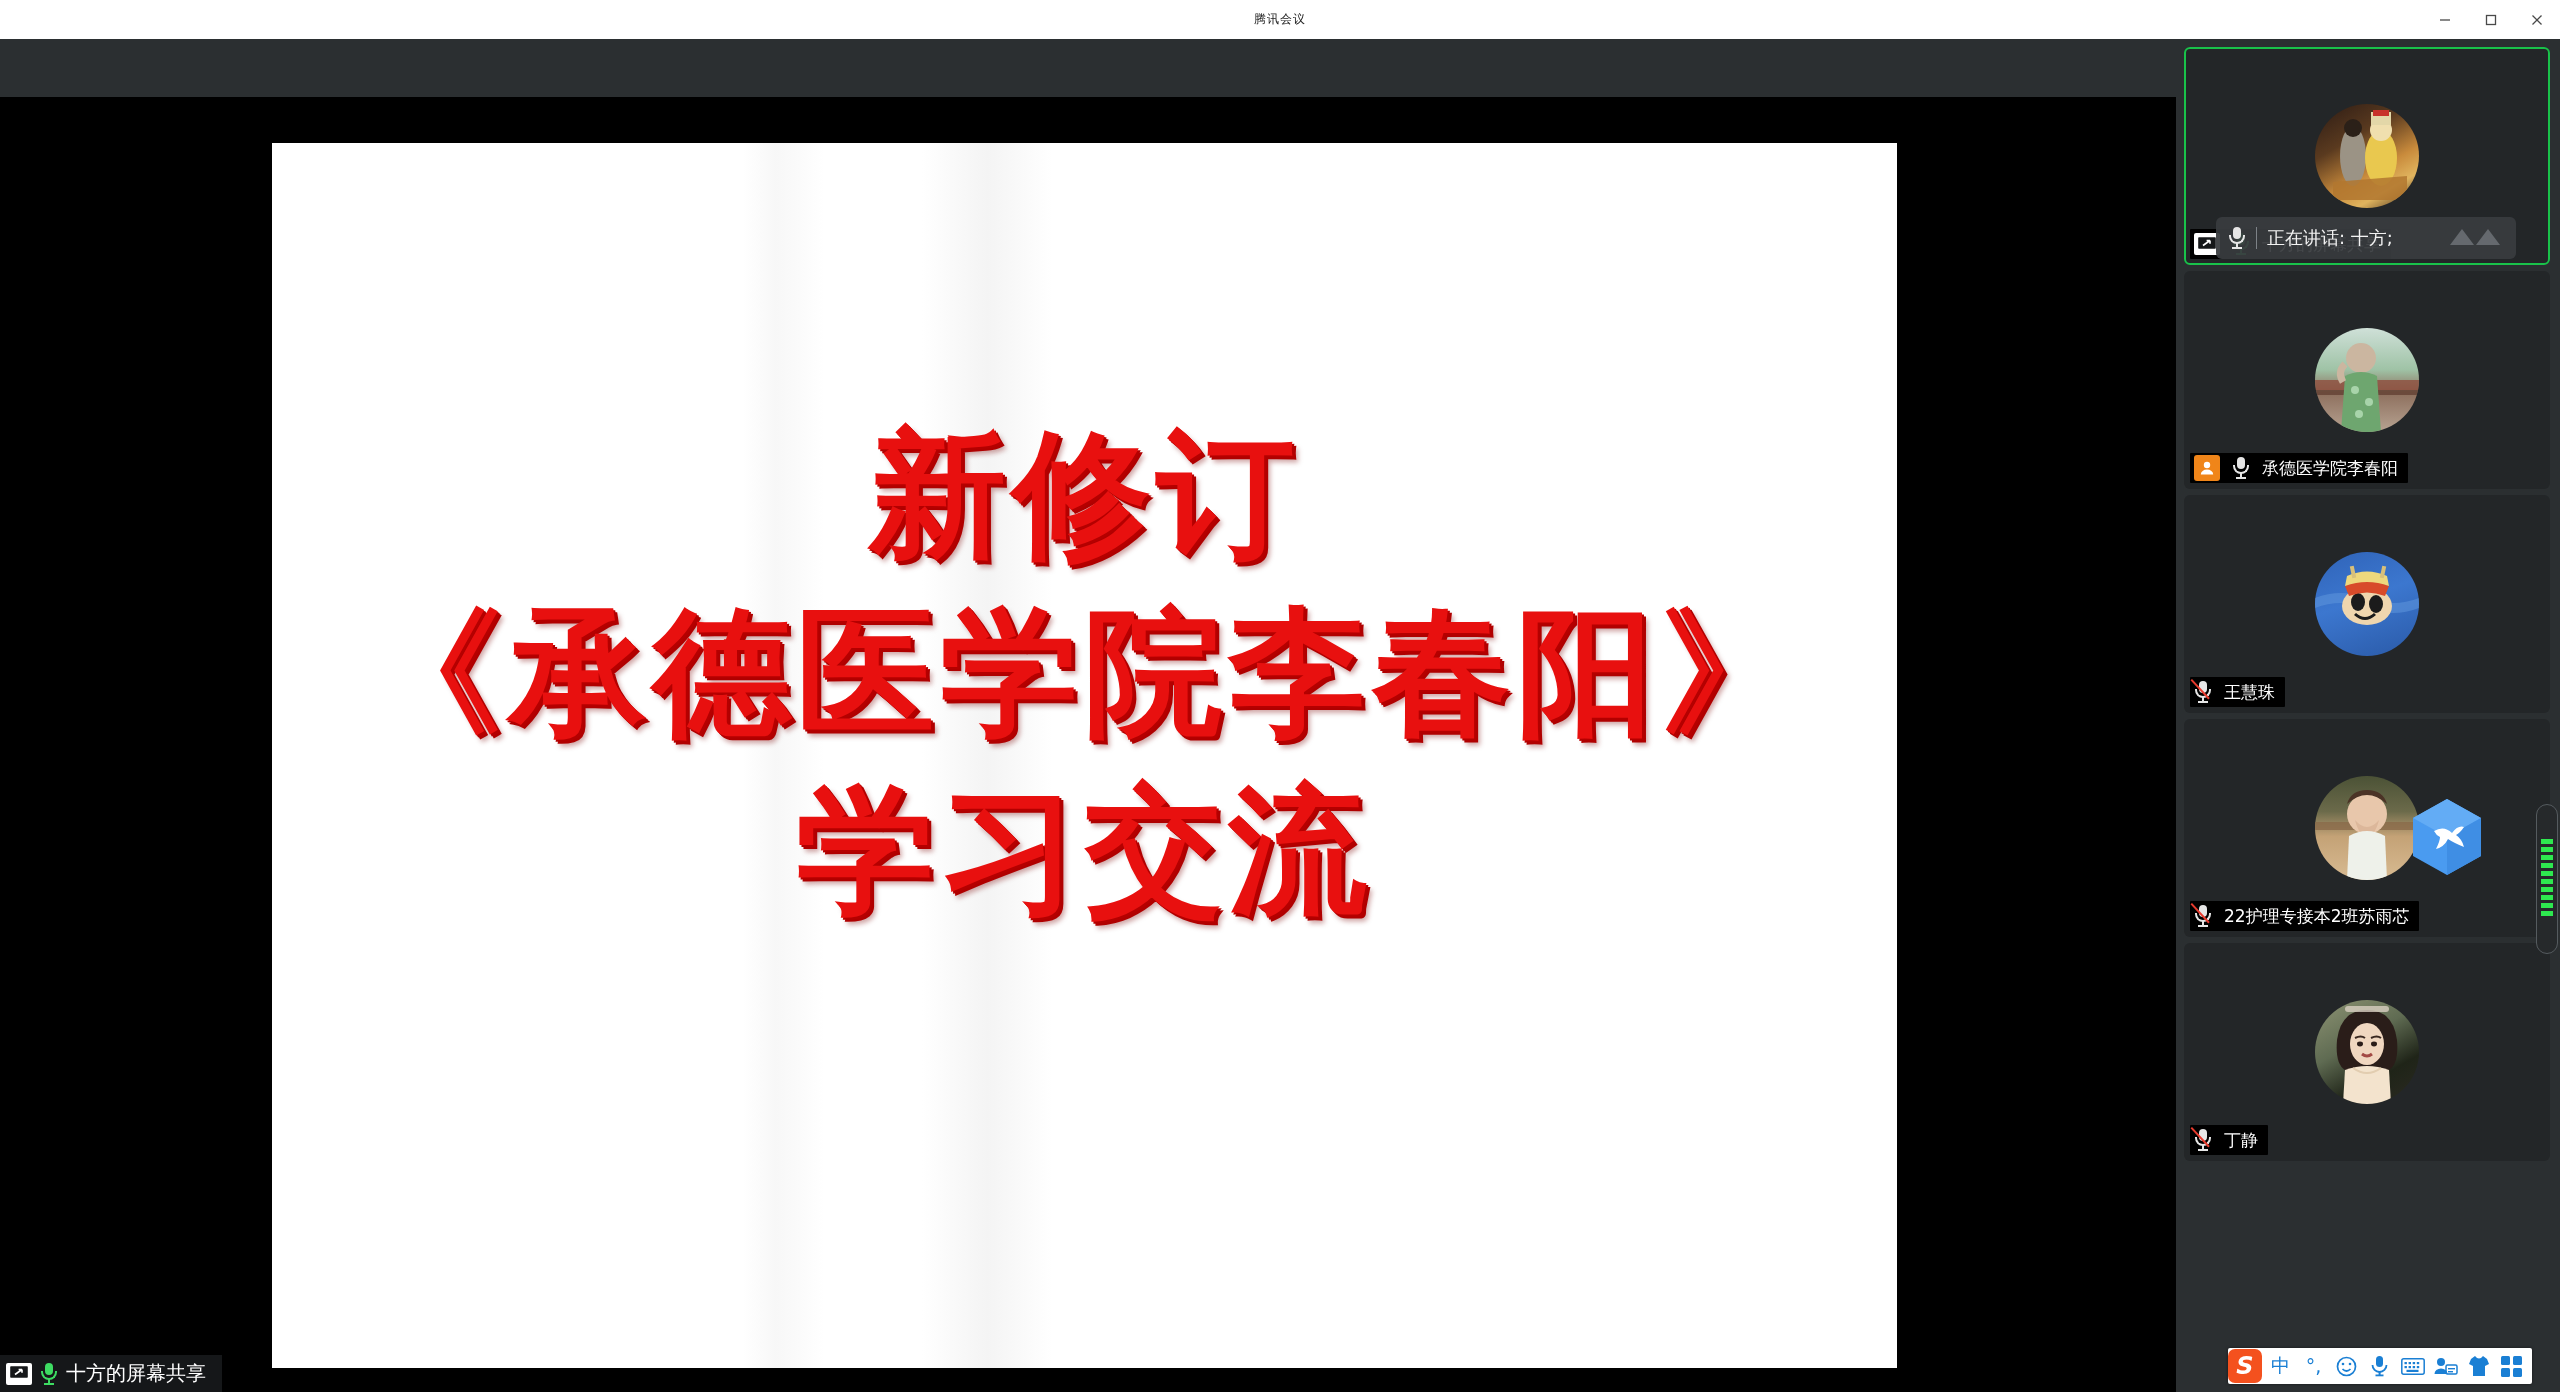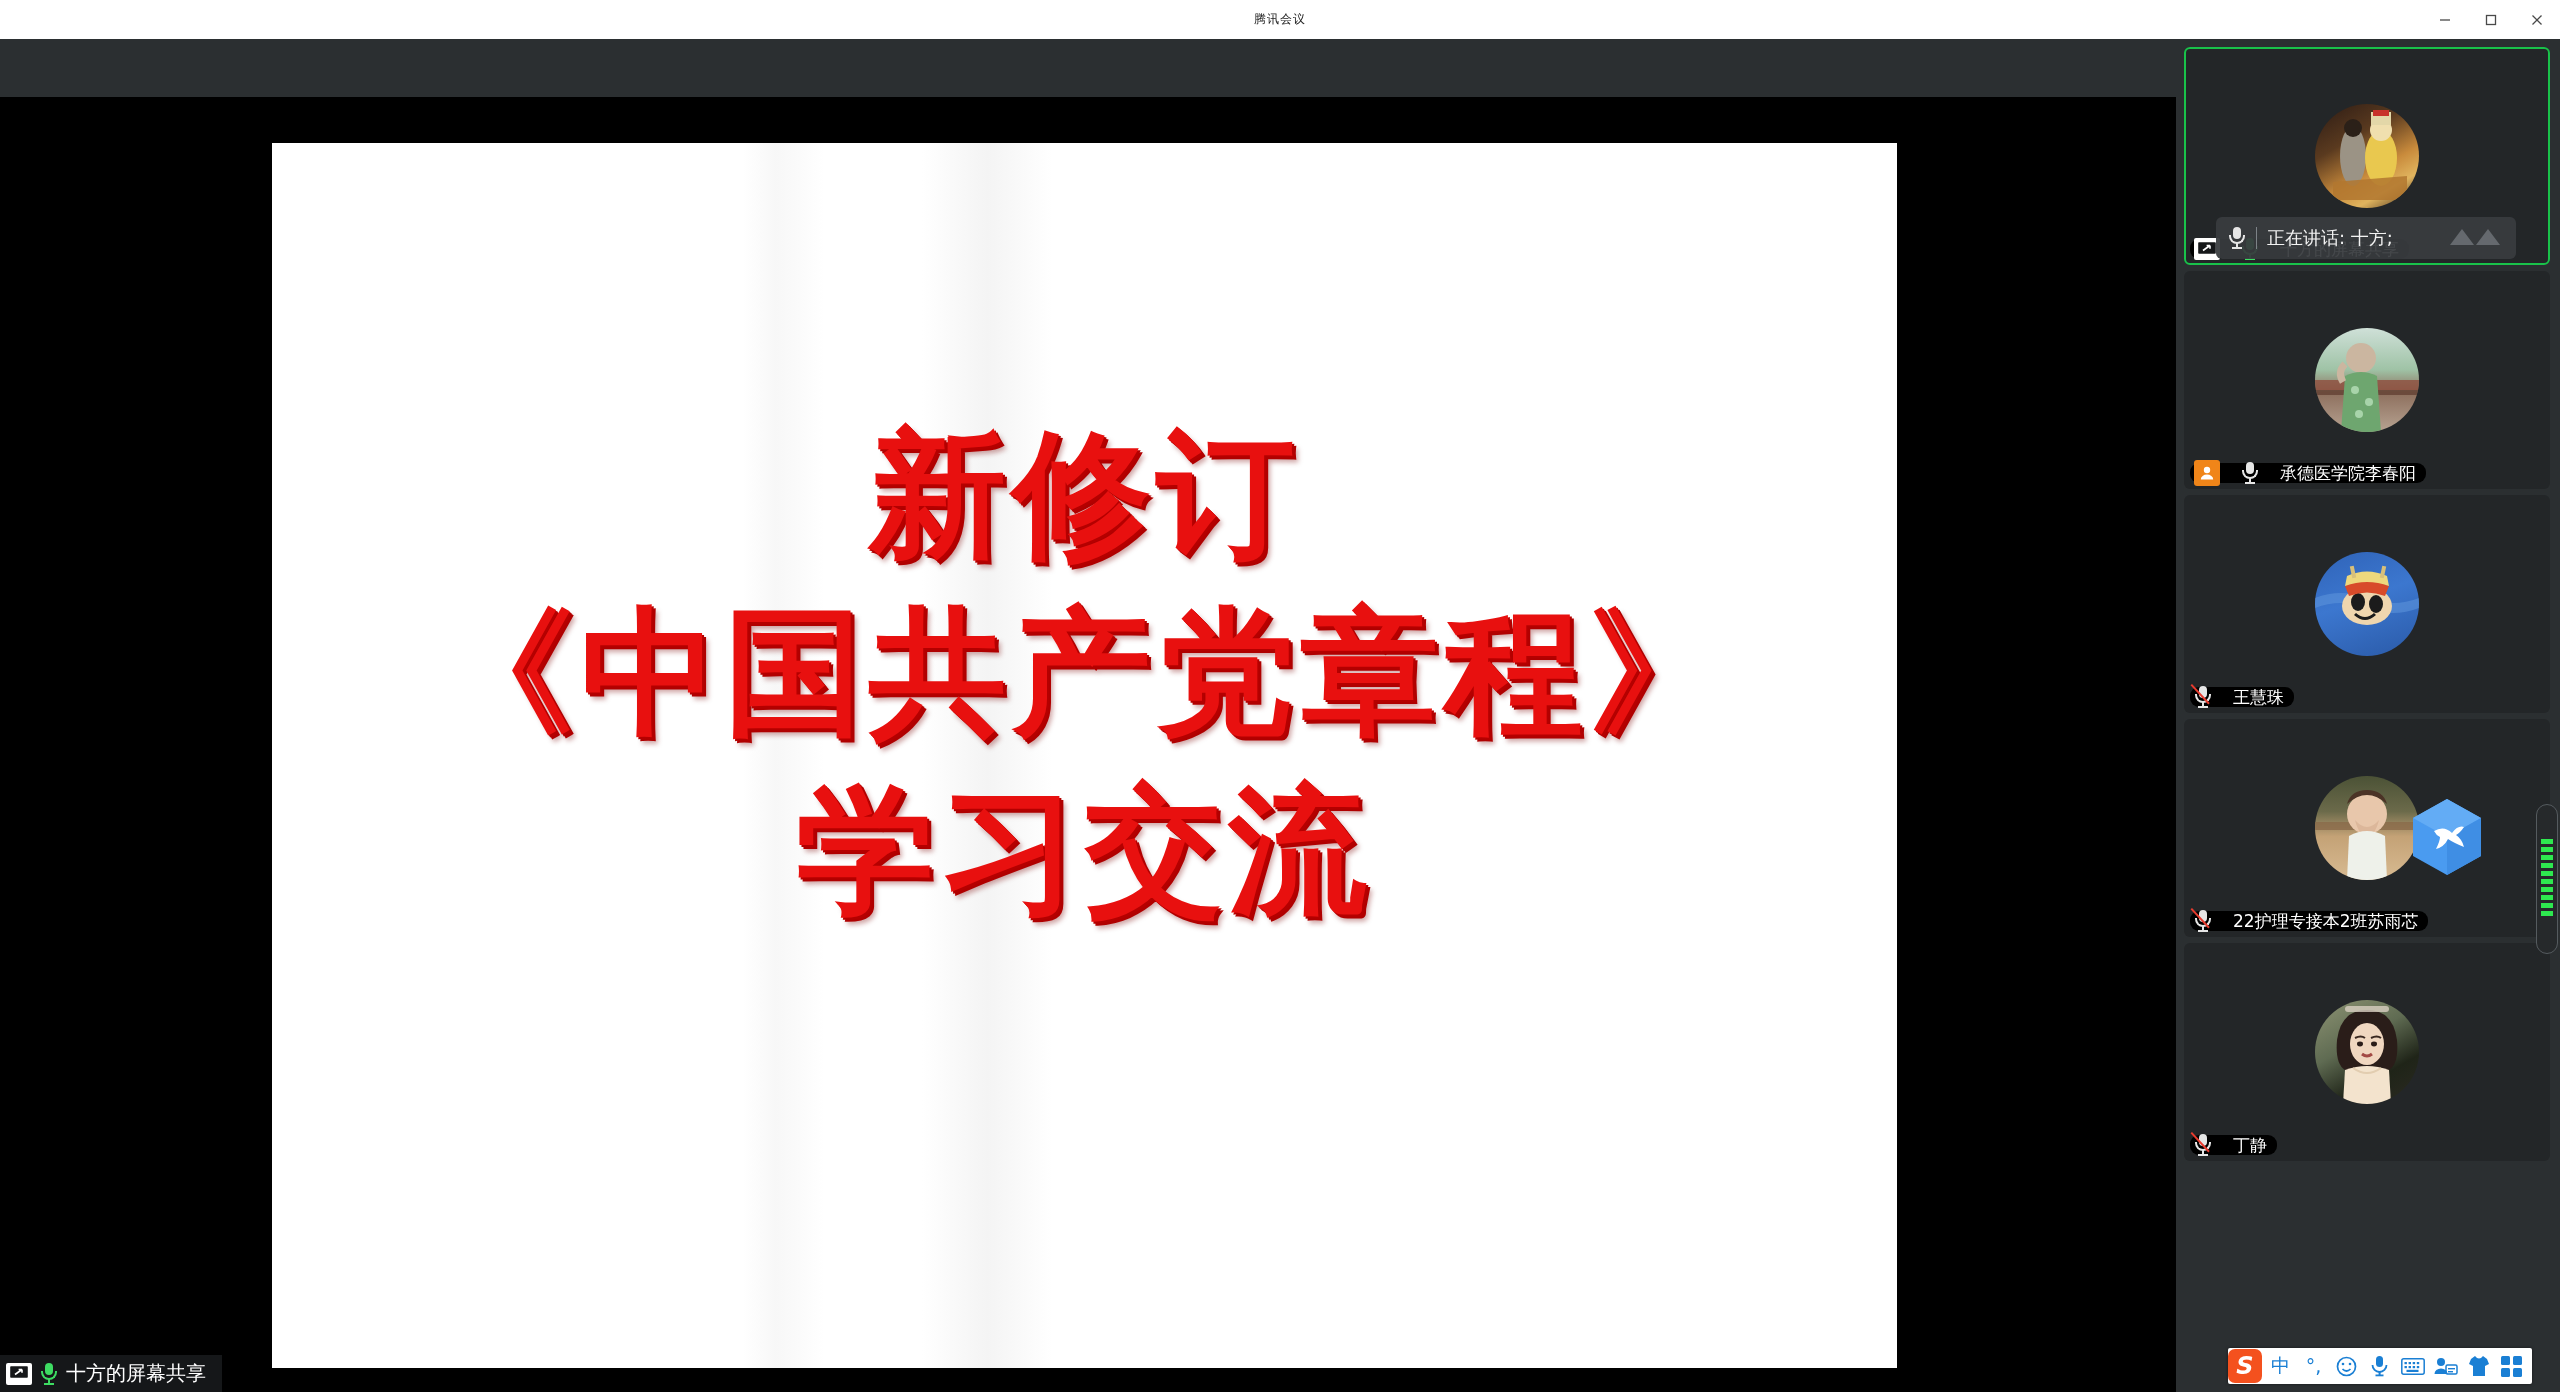--- a/index.html
+++ b/index.html
@@ -104,23 +104,23 @@
     background: #232628; border-radius: 6px;
     margin-bottom: 6px; overflow: hidden;
   }
   .tile.active { outline: 2px solid #19c24a; outline-offset: -2px; }
   .avatar {
     position: absolute; left: 50%; top: 50%; transform: translate(-50%,-50%);
     width: 104px; height: 104px; border-radius: 50%; overflow: hidden;
   }
   .tile-label {
     position: absolute; left: 6px; bottom: 6px;
-    display: flex; align-items: center; gap: 21px;
-    background: #000000; border-radius: 9px;
-    padding: 3px 10px 3px 4px; height: 20px;
+    display: flex; align-items: center; gap: 12px;
+    background: #000000; border-radius: 1px;
+    padding: 3px 10px 3px 4px; height: 30px;
     color: #fff; font-size: 17px; white-space: nowrap;
     font-family: "DejaVu Sans", "Liberation Sans", sans-serif;
   }
   .tile-label.nopad { }
   .host-badge {
     width: 26px; height: 26px; background: #f08519; border-radius: 3px;
     display: flex; align-items: center; justify-content: center;
   }
   .share-badge {
     width: 26px; height: 22px; background: #ffffff; border-radius: 2px;
@@ -232,21 +232,21 @@
 
   <div class="app-body">
 
     <div class="top-strip"></div>
 
     <div class="stage">
       <div class="slide">
         <div class="slide-streaks"></div>
         <div class="slide-inner">
           <div class="slide-line l1">新修订</div>
-          <div class="slide-line l2">《中国共产党章程》</div>
+          <div class="slide-line l2">《承德医学院李春阳》</div>
           <div class="slide-line l3">学习交流</div>
         </div>
       </div>
 
       <div class="share-pill">
         <span class="share-badge">
           <svg width="20" height="17" viewBox="0 0 20 17">
             <rect x="0.5" y="0.5" width="19" height="13" rx="1.5" fill="#151719" stroke="#ffffff" stroke-width="1.4"></rect>
             <path d="M6 9.5 L13 4.5 M13 4.5 L9.6 4.5 M13 4.5 L13 7.8" stroke="#ffffff" stroke-width="1.6" fill="none"></path>
             <rect x="6" y="15" width="8" height="1.6" fill="#ffffff"></rect>

